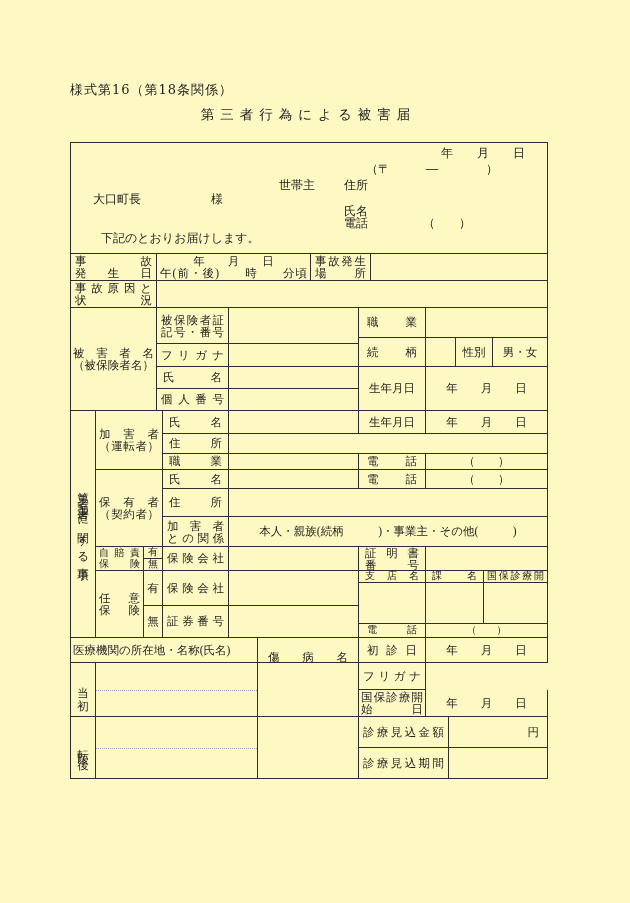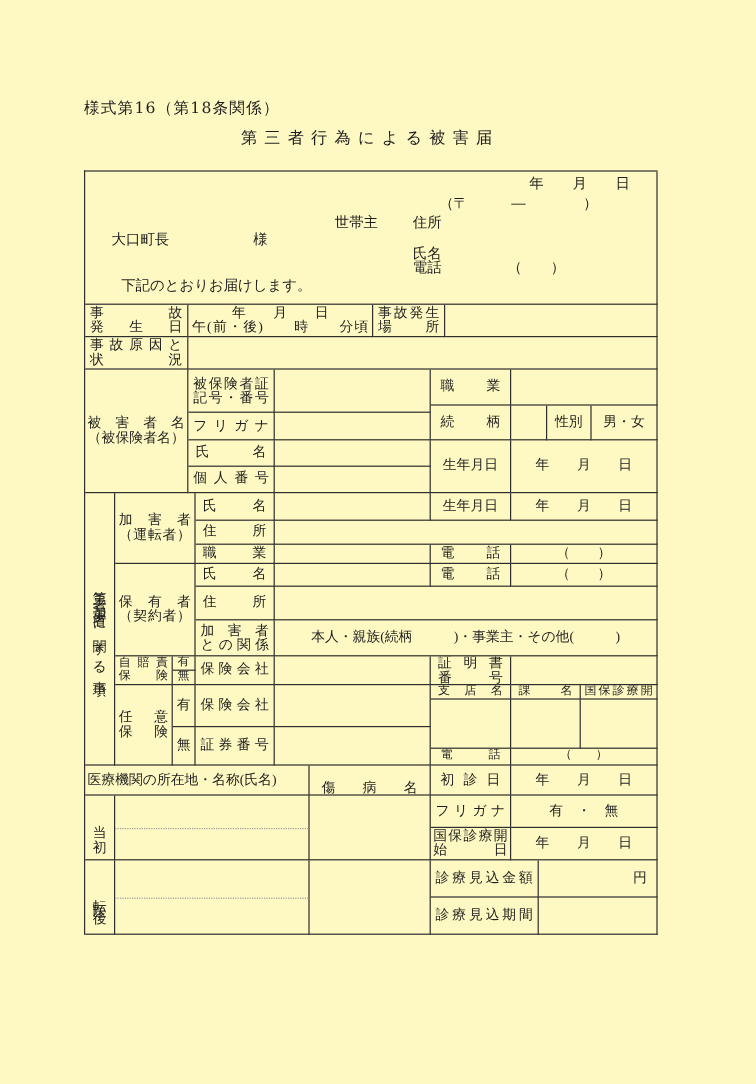--- a/index.html
+++ b/index.html
@@ -326,23 +326,20 @@
       <div class="cv vs12" style="width:25px">当初</div>
       <div class="c rel" style="width:162px">
           <div class="dot"></div>
         </div>
       <div class="c" style="width:101px"></div>
       <div class="col" style="width:189px">
         <div class="r" style="height:27px">
           <div class="c" style="width:67px">
               <div class="jl px4">フリガナ</div>
             </div>
-          <div class="c" style="width:122px">
-              <div class="ctr">有　・　無</div>
-            </div>
         </div>
         <div class="r" style="height:27px">
           <div class="c" style="width:67px">
               <div class="jl pre px2 lh12">国保診療開
 始日</div>
             </div>
           <div class="c" style="width:122px">
               <div class="ctr">年　　月　　日</div>
             </div>
         </div>

